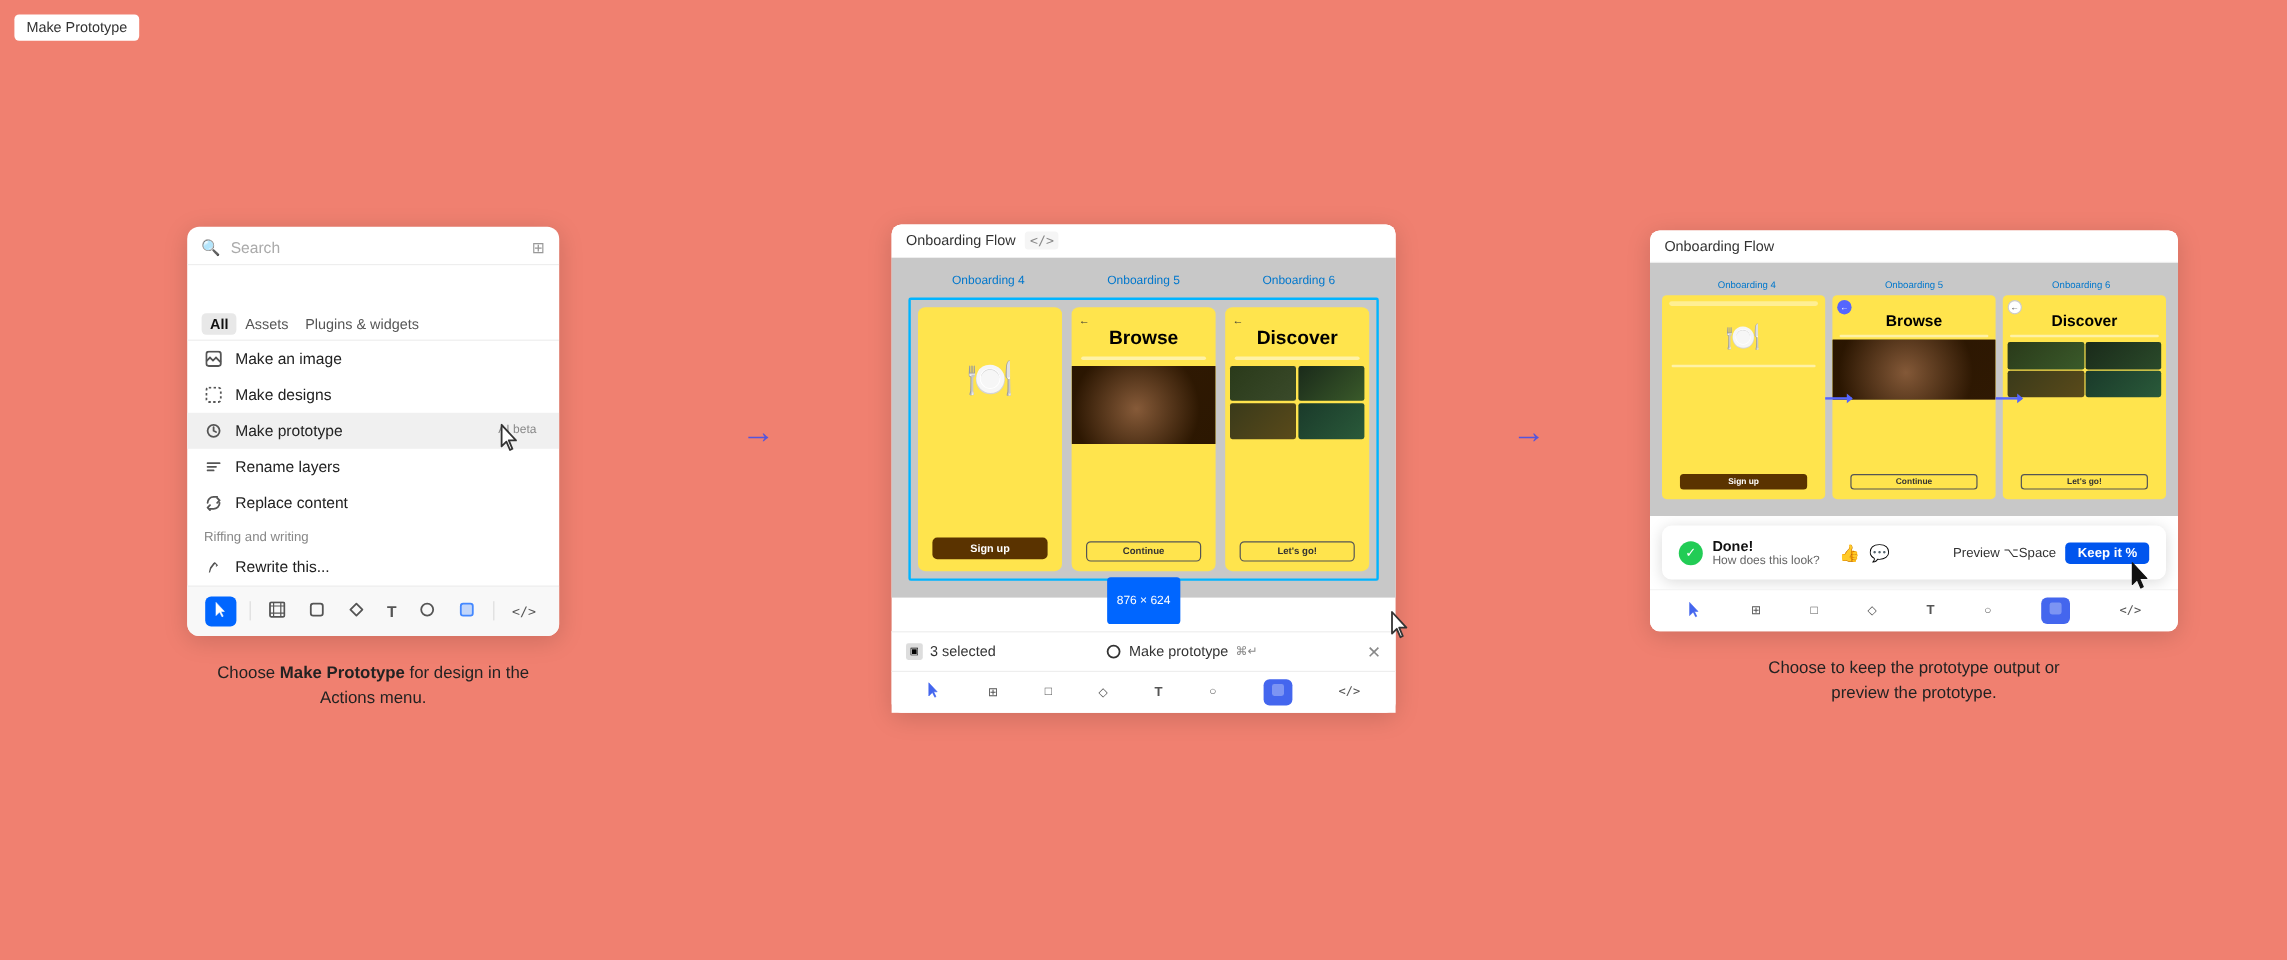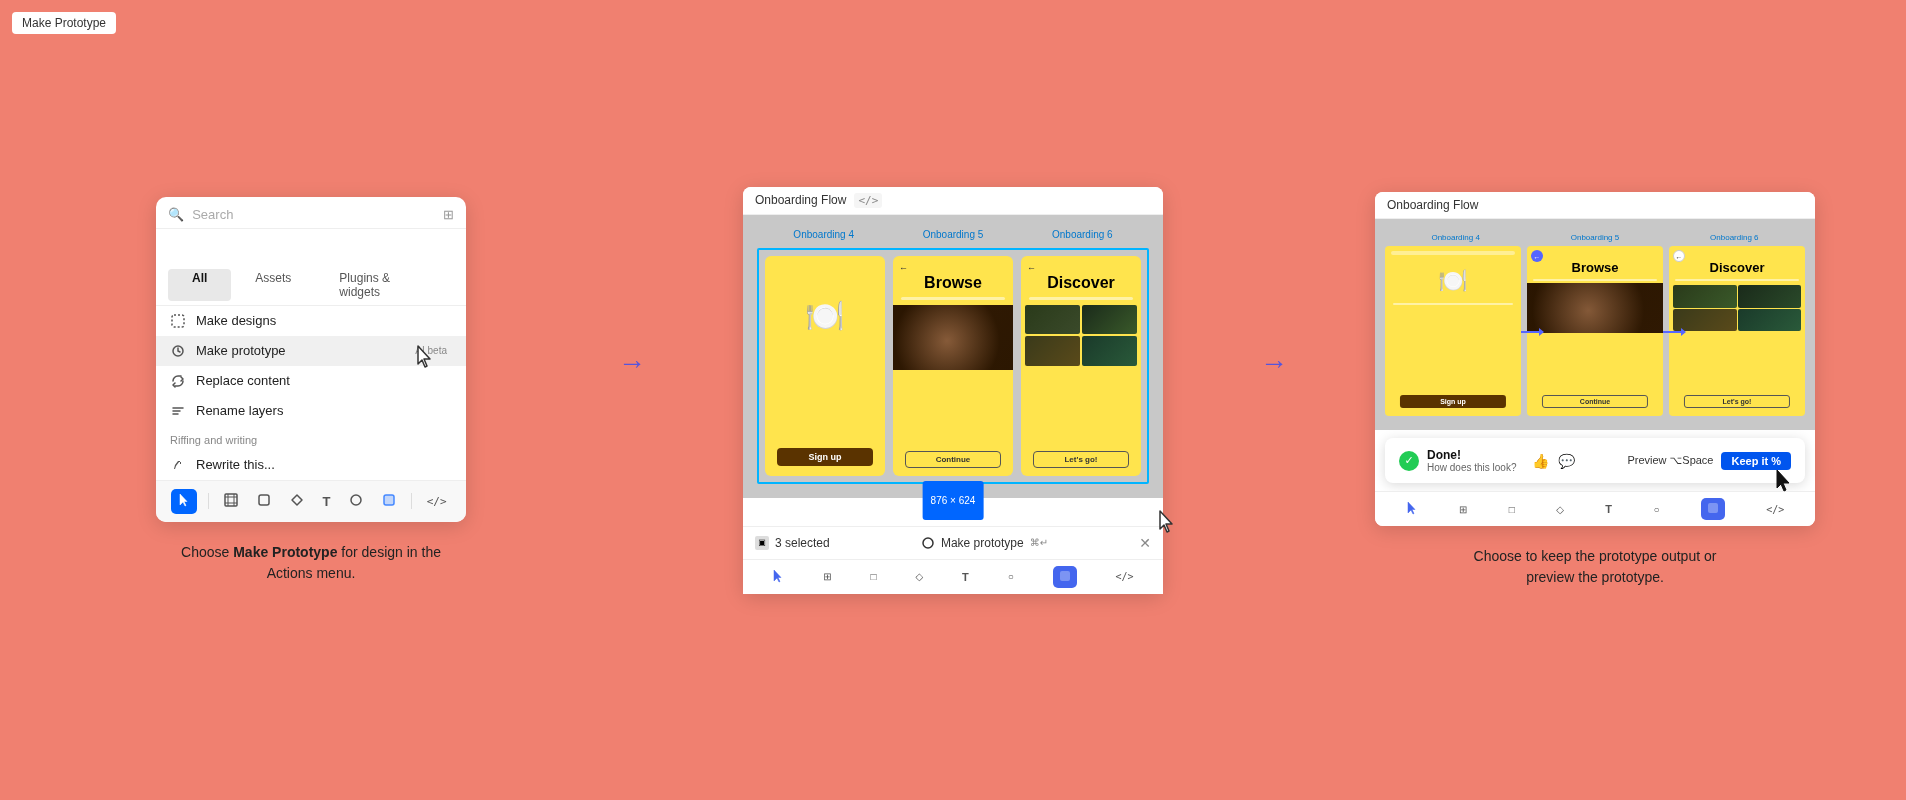--- a/index.html
+++ b/index.html
@@ -107,21 +107,21 @@
 
     .actions-tabs {
       display: flex;
       gap: 0;
       padding: 8px 12px 4px;
       border-bottom: 1px solid #eee;
     }
 
     .tab-item {
       font-size: 12px;
-      padding: 2px 24px;
+      padding: 2px 7px;
       border-radius: 4px;
       cursor: pointer;
       color: #555;
       margin-top: 32px;
     }
 
     .tab-item.active {
       background: #e8e8e8;
       color: #111;
       font-weight: 600;
@@ -463,20 +463,29 @@
         <span class="search-input-mock">Search</span>
         <span class="expand-icon">⊞</span>
       </div>
 
       <div class="actions-tabs">
         <div class="tab-item active">All</div>
         <div class="tab-item">Assets</div>
         <div class="tab-item">Plugins &amp; widgets</div>
       </div>
 
+      <div class="actions-item">
+        <div class="item-icon">
+          <svg width="14" height="14" viewBox="0 0 14 14" fill="none">
+              <rect x="1" y="1" width="12" height="12" rx="2" stroke="#555" stroke-width="1.5"></rect>
+              <path d="M1 9l3-3 2.5 2.5L9 6l4 4" stroke="#555" stroke-width="1.5"></path>
+            </svg>
+        </div>
+        <span>Make an image</span>
+      </div>
 
       <div class="actions-item">
         <div class="item-icon">
           <svg width="14" height="14" viewBox="0 0 14 14" fill="none">
               <rect x="1" y="1" width="12" height="12" rx="2" stroke="#555" stroke-width="1.5" stroke-dasharray="2 2"></rect>
             </svg>
         </div>
         <span>Make designs</span>
       </div>
       <div class="actions-item highlighted" style="position:relative">
@@ -491,33 +500,33 @@
 
         <div style="position:absolute; right:30px; top:8px; pointer-events:none;">
           <svg width="22" height="26" viewBox="0 0 22 26" fill="none">
             <path d="M4 2L4 20L8 16L11 23L13 22L10 15L16 15Z" fill="white" stroke="#333" stroke-width="1.5" stroke-linejoin="round"></path>
           </svg>
         </div>
       </div>
       <div class="actions-item">
         <div class="item-icon">
           <svg width="14" height="14" viewBox="0 0 14 14" fill="none">
+              <path d="M2 4h10M2 7h7M2 10h5" stroke="#555" stroke-width="1.5" stroke-linecap="round"></path>
+            </svg>
+        </div>
+        <span>Rename layers</span>
+      </div>
+      <div class="actions-item">
+        <div class="item-icon">
+          <svg width="14" height="14" viewBox="0 0 14 14" fill="none">
               <path d="M2 7a5 5 0 0 1 5-5h3M12 7a5 5 0 0 1-5 5H4" stroke="#555" stroke-width="1.5" stroke-linecap="round"></path>
               <path d="M10 3l2 2-2 2M4 9l-2 2 2 2" stroke="#555" stroke-width="1.5" stroke-linecap="round" stroke-linejoin="round"></path>
             </svg>
         </div>
         <span>Replace content</span>
-      </div>
-      <div class="actions-item">
-        <div class="item-icon">
-          <svg width="14" height="14" viewBox="0 0 14 14" fill="none">
-              <path d="M2 4h10M2 7h7M2 10h5" stroke="#555" stroke-width="1.5" stroke-linecap="round"></path>
-            </svg>
-        </div>
-        <span>Rename layers</span>
       </div>
 
       <div class="actions-section-label">Riffing and writing</div>
       <div class="actions-item">
         <div class="item-icon">
           <svg width="14" height="14" viewBox="0 0 14 14" fill="none">
               <path d="M3 11l1-4 3-4 1 1-3 4-1 3z" fill="#555"></path>
               <path d="M7 4l1-1 2 2-1 1" stroke="#555" stroke-width="1"></path>
             </svg>
         </div>

